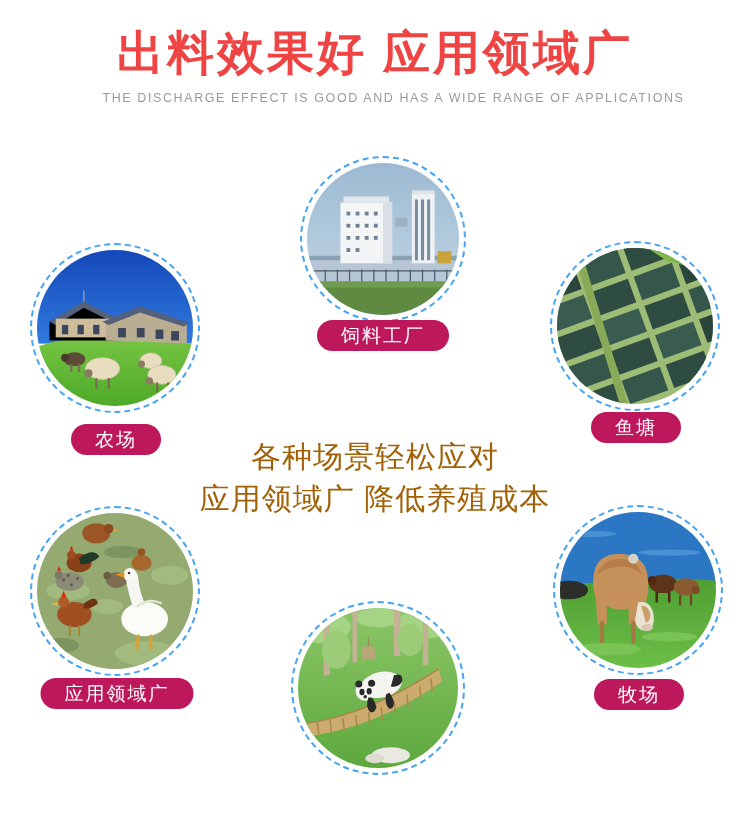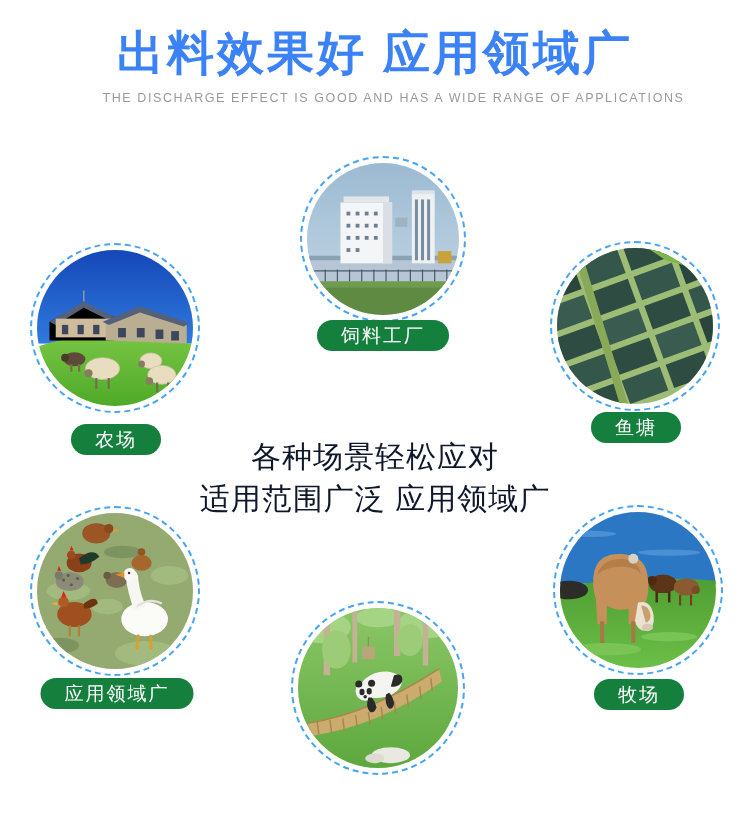--- a/index.html
+++ b/index.html
@@ -13,33 +13,33 @@
     background: #ffffff;
     overflow: hidden;
   }
   .title {
     position: absolute;
     top: 22px; left: 0; right: 0;
     text-align: center;
     font-size: 47px;
     font-weight: 900;
     letter-spacing: 3px;
-    color: #3b82f6;
+    color: #ef4444;
   }
   .subtitle {
     position: absolute;
     top: 91px; left: 0; right: 0;
     text-align: center;
     font-size: 12.5px;
     letter-spacing: 1.6px;
     color: #9a9a9a;
     margin-left: 37px;
   }
   .tagline { position: absolute; left: 0; right: 0; text-align: center;
-    font-size: 30px; color: #0f172a; letter-spacing: 1px; }
+    font-size: 30px; color: #a16207; letter-spacing: 1px; }
   .tagline.l1 { top: 437px; }
   .tagline.l2 { top: 479px; }
 
   .circle {
     position: absolute;
     border: 2px dashed #46a4f2;
     border-radius: 50%;
     padding: 5px;
     background: #ffffff;
   }
@@ -51,21 +51,21 @@
   }
   .photo svg { display: block; width: 100%; height: 100%; }
 
   .pill {
     position: absolute;
     transform: translateX(-50%);
     height: 31px;
     line-height: 31px;
     padding: 0 24px;
     border-radius: 16px;
-    background: #15803d;
+    background: #be185d;
     color: #ffffff;
     font-size: 19px;
     letter-spacing: 2px;
     white-space: nowrap;
     text-align: center;
   }
 
   
   .c-factory  { left: 300px; top: 156px; width: 166px; height: 166px; }
   .c-farm     { left:  30px; top: 243px; width: 170px; height: 170px; }
@@ -83,21 +83,21 @@
 </style>
 </head>
 <body>
 
 <div class="page">
 
   <div class="title">出料效果好 应用领域广</div>
   <div class="subtitle">THE DISCHARGE EFFECT IS GOOD AND HAS A WIDE RANGE OF APPLICATIONS</div>
 
   <div class="tagline l1">各种场景轻松应对</div>
-  <div class="tagline l2">适用范围广泛 应用领域广</div>
+  <div class="tagline l2">应用领域广 降低养殖成本</div>
 
   <div class="circle c-factory">
     <span class="photo">
       <svg viewBox="0 0 100 100" preserveAspectRatio="xMidYMid slice" aria-hidden="true">
         <defs>
           <linearGradient id="fsky" x1="0" y1="0" x2="0" y2="1">
             <stop offset="0" stop-color="#9cbad2"></stop>
               <stop offset="1" stop-color="#c6d9e6"></stop>
           </linearGradient>
         </defs>

